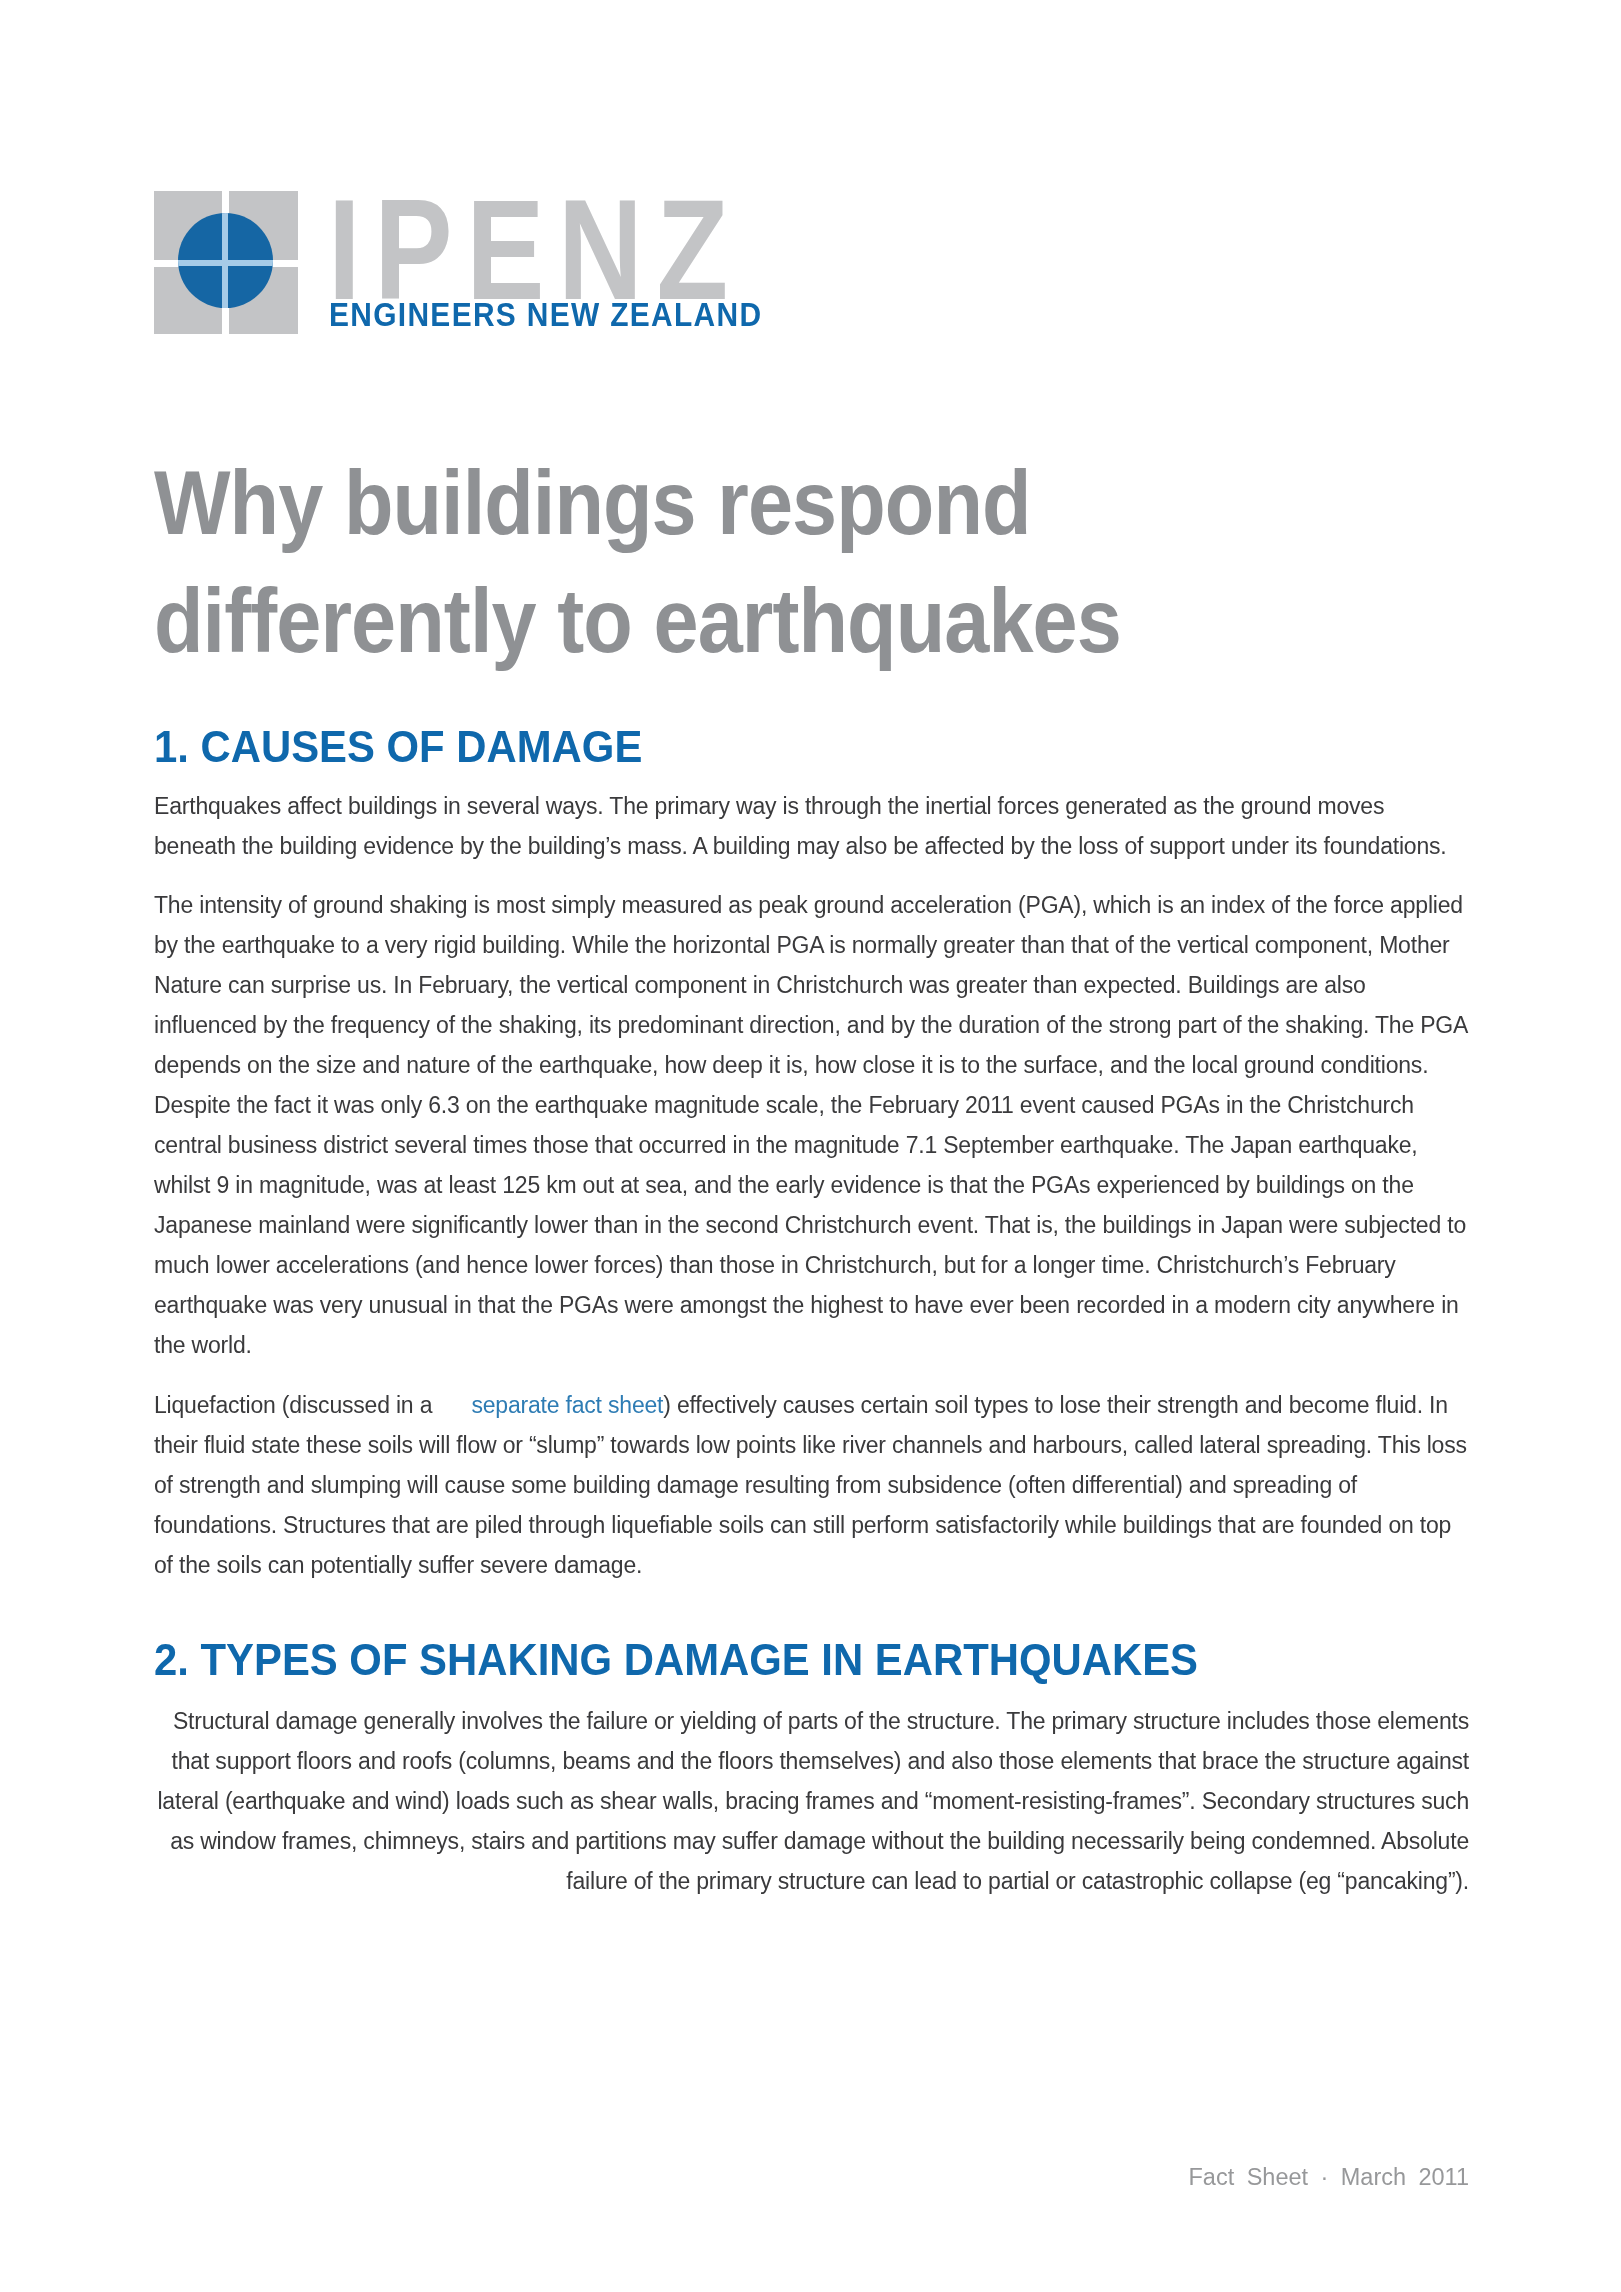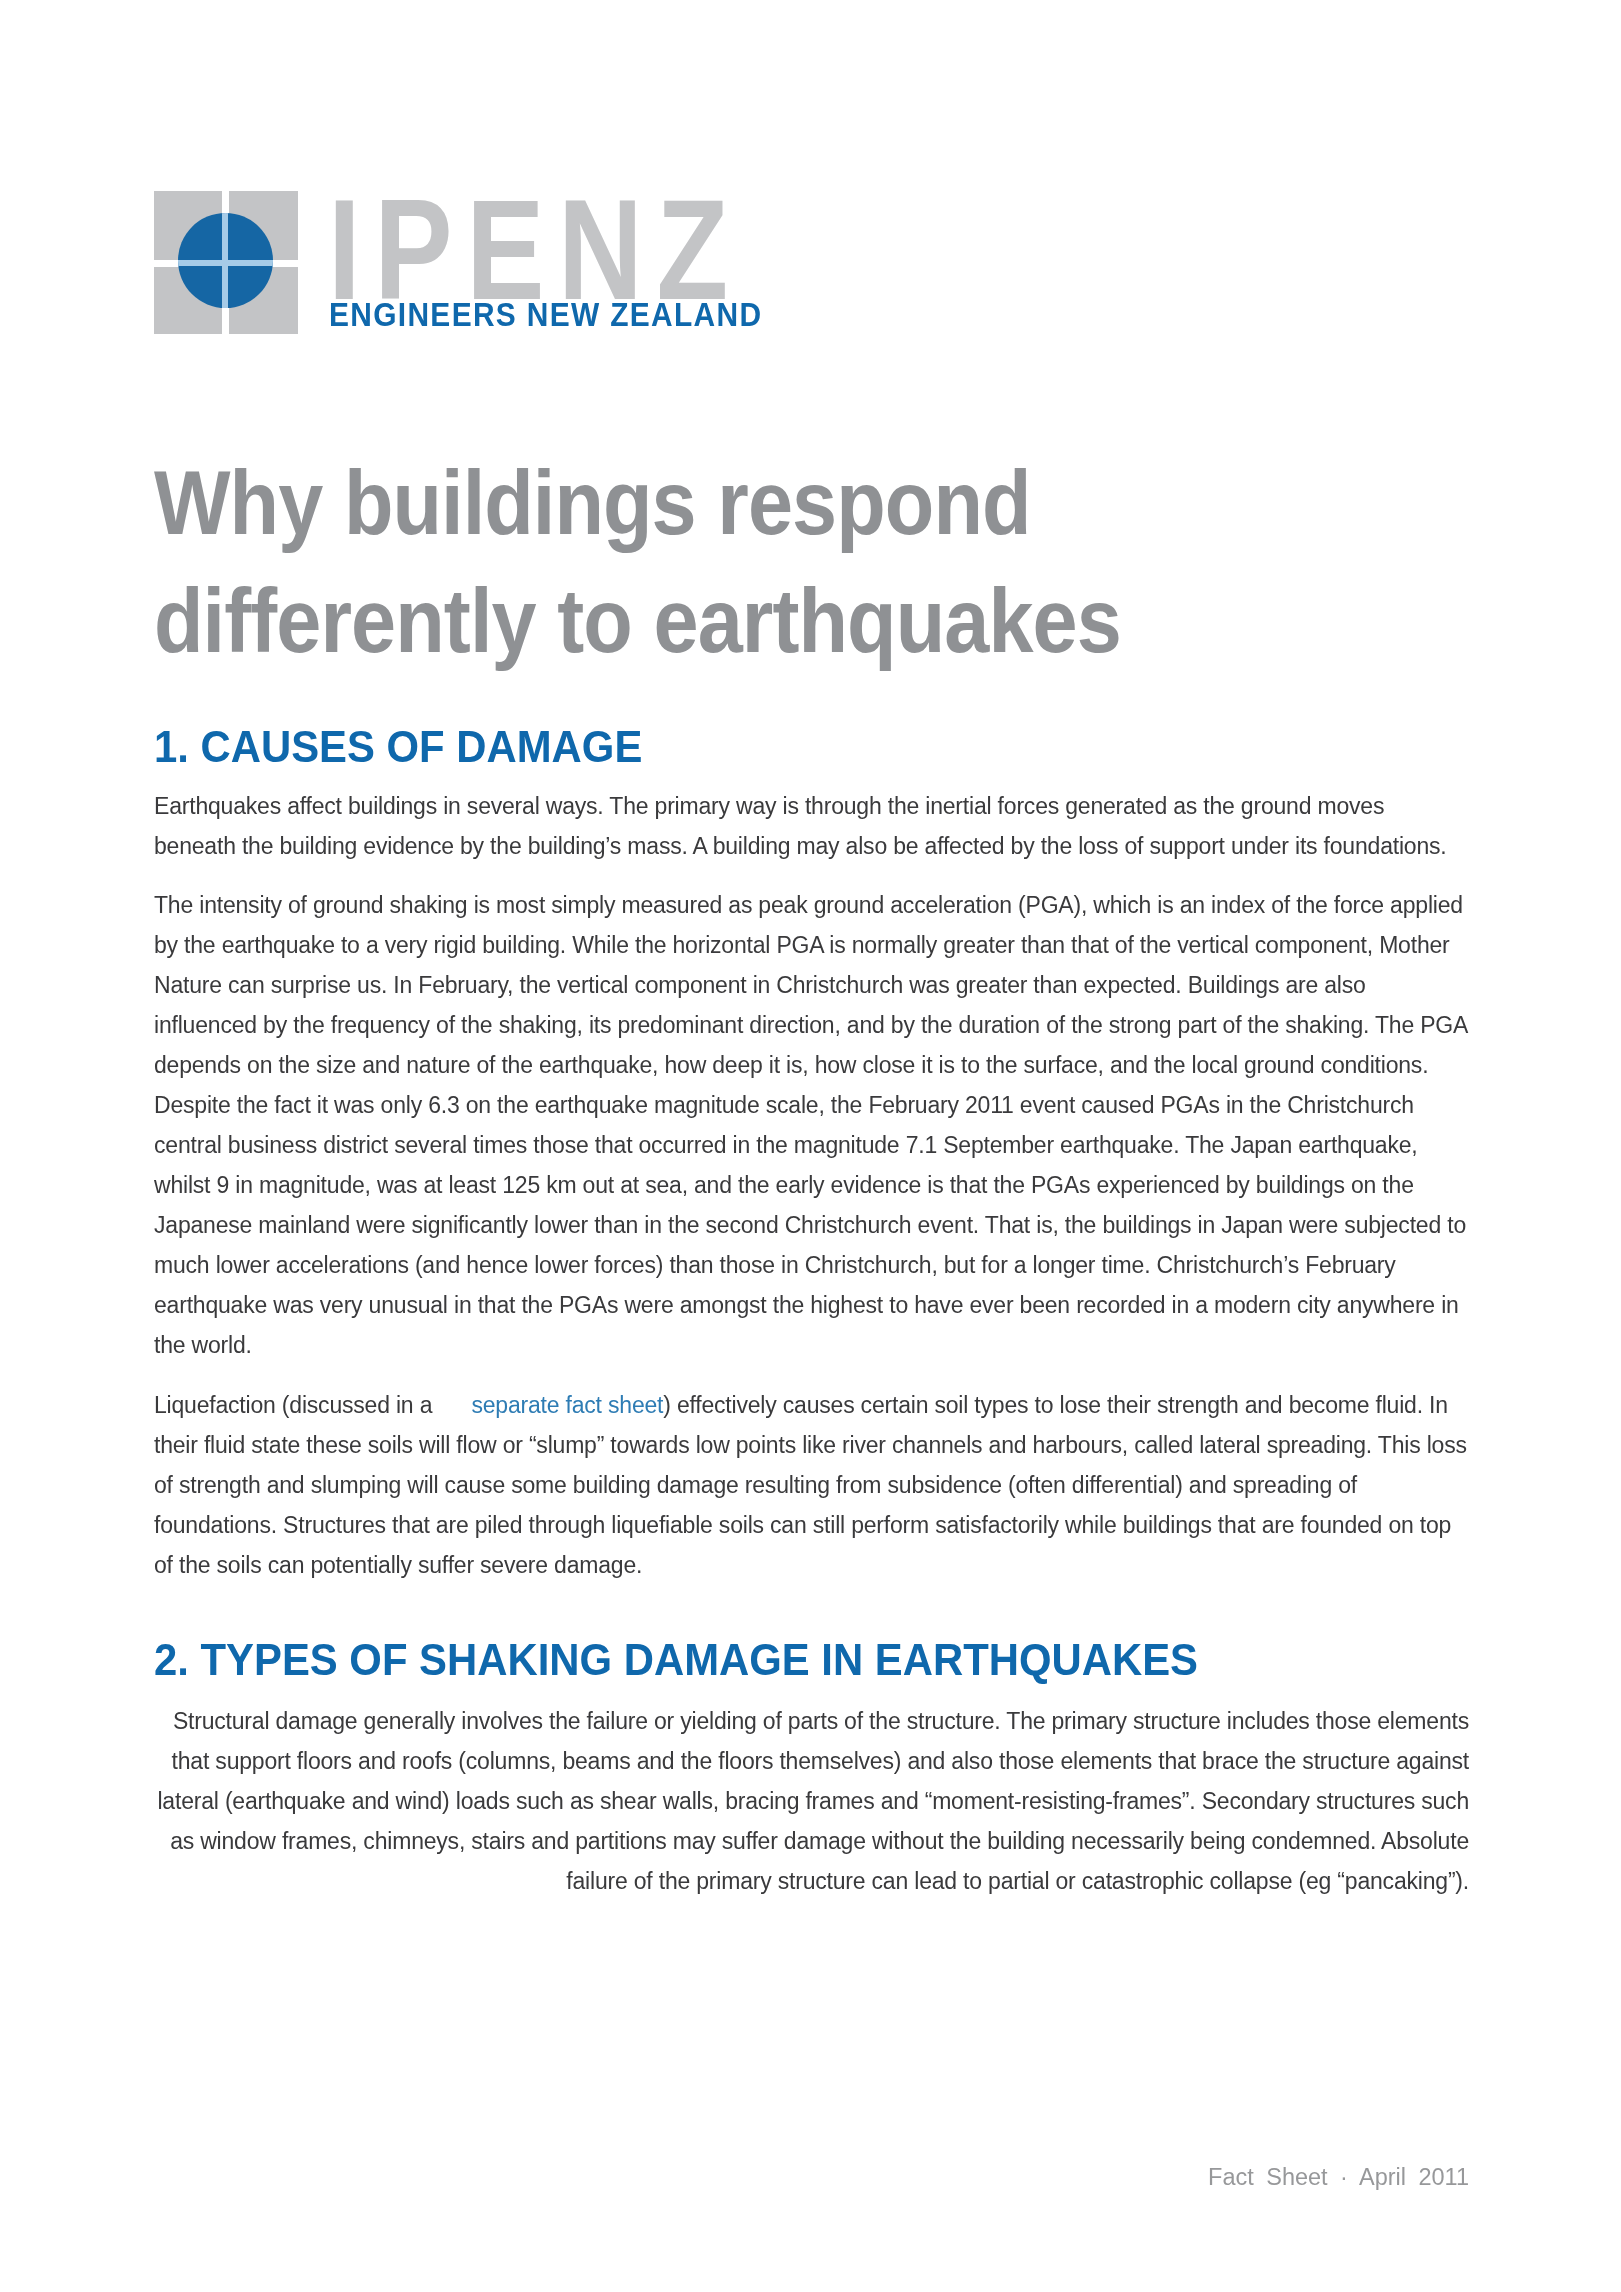--- a/index.html
+++ b/index.html
@@ -108,15 +108,15 @@
     <p class="body-para">The intensity of ground shaking is most simply measured as peak ground acceleration (PGA), which is an index of the force applied by the earthquake to a very rigid building. While the horizontal PGA is normally greater than that of the vertical component, Mother Nature can surprise us. In February, the vertical component in Christchurch was greater than expected. Buildings are also influenced by the frequency of the shaking, its predominant direction, and by the duration of the strong part of the shaking. The PGA depends on the size and nature of the earthquake, how deep it is, how close it is to the surface, and the local ground conditions. Despite the fact it was only 6.3 on the earthquake magnitude scale, the February 2011 event caused PGAs in the Christchurch central business district several times those that occurred in the magnitude 7.1 September earthquake. The Japan earthquake, whilst 9 in magnitude, was at least 125 km out at sea, and the early evidence is that the PGAs experienced by buildings on the Japanese mainland were significantly lower than in the second Christchurch event. That is, the buildings in Japan were subjected to much lower accelerations (and hence lower forces) than those in Christchurch, but for a longer time. Christchurch’s February earthquake was very unusual in that the PGAs were amongst the highest to have ever been recorded in a modern city anywhere in the world.</p>
 
     <p class="body-para"><span>Liquefaction (discussed in a </span><a class="text-link">separate fact sheet</a><span>) effectively causes certain soil types to lose their strength and become fluid. In their fluid state these soils will flow or “slump” towards low points like river channels and harbours, called lateral spreading. This loss of strength and slumping will cause some building damage resulting from subsidence (often differential) and spreading of foundations. Structures that are piled through liquefiable soils can still perform satisfactorily while buildings that are founded on top of the soils can potentially suffer severe damage.</span></p>
 
     <div class="section-heading h2-shaking">2. TYPES OF SHAKING DAMAGE IN EARTHQUAKES</div>
 
     <p class="body-para after-heading">Structural damage generally involves the failure or yielding of parts of the structure. The primary structure includes those elements that support floors and roofs (columns, beams and the floors themselves) and also those elements that brace the structure against lateral (earthquake and wind) loads such as shear walls, bracing frames and “moment-resisting-frames”. Secondary structures such as window frames, chimneys, stairs and partitions may suffer damage without the building necessarily being condemned. Absolute failure of the primary structure can lead to partial or catastrophic collapse (eg “pancaking”).</p>
 
   </div>
 
-  <div class="footer">Fact Sheet · April 2011</div>
+  <div class="footer">Fact Sheet · March 2011</div>
 </div>
 
 
 </body></html>

